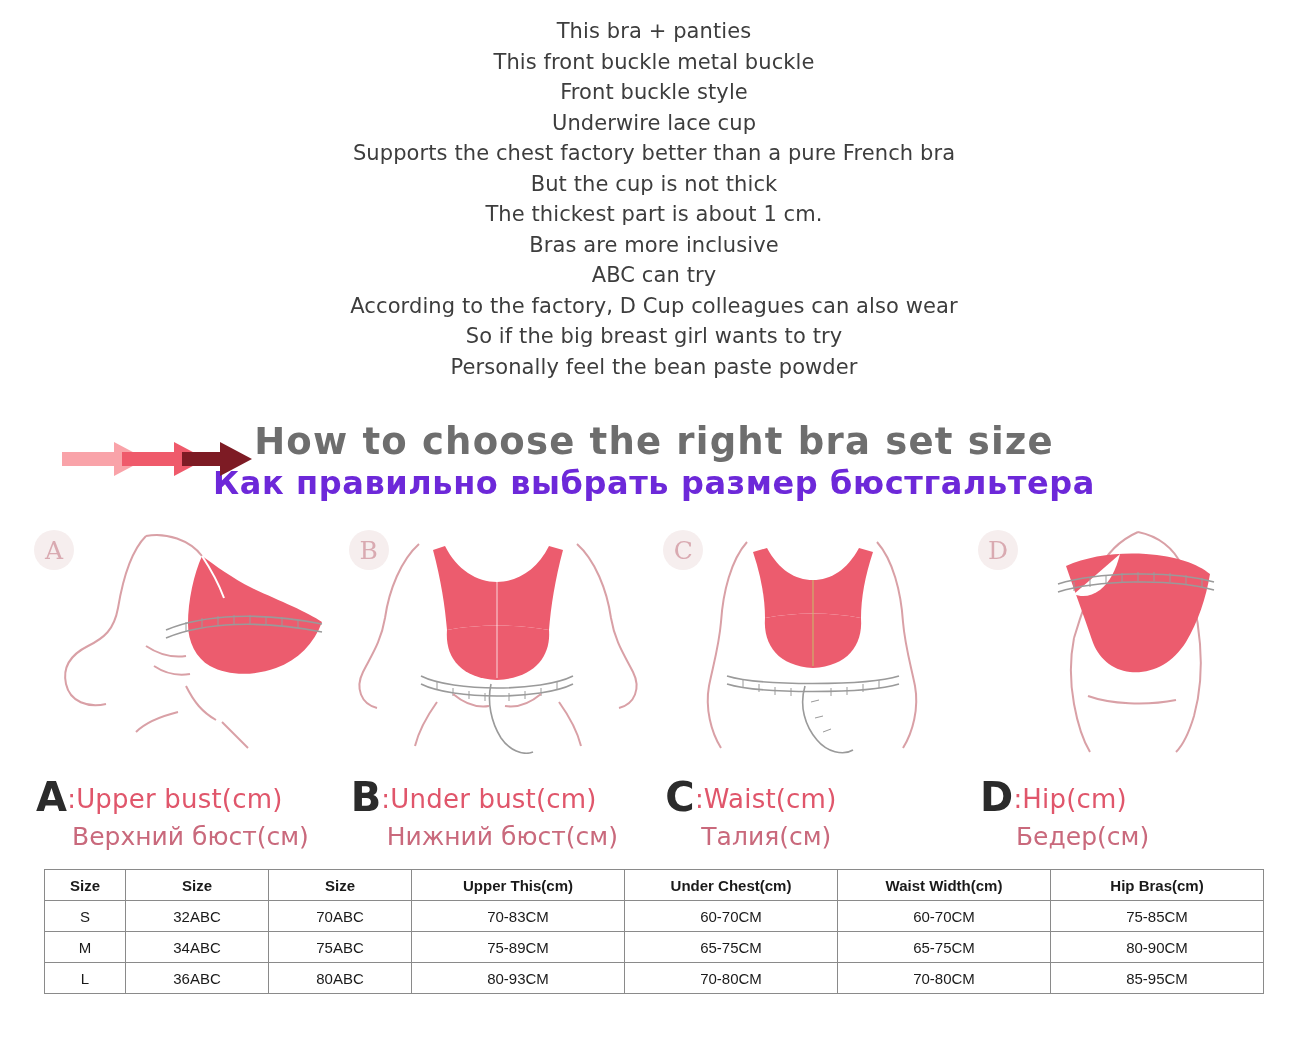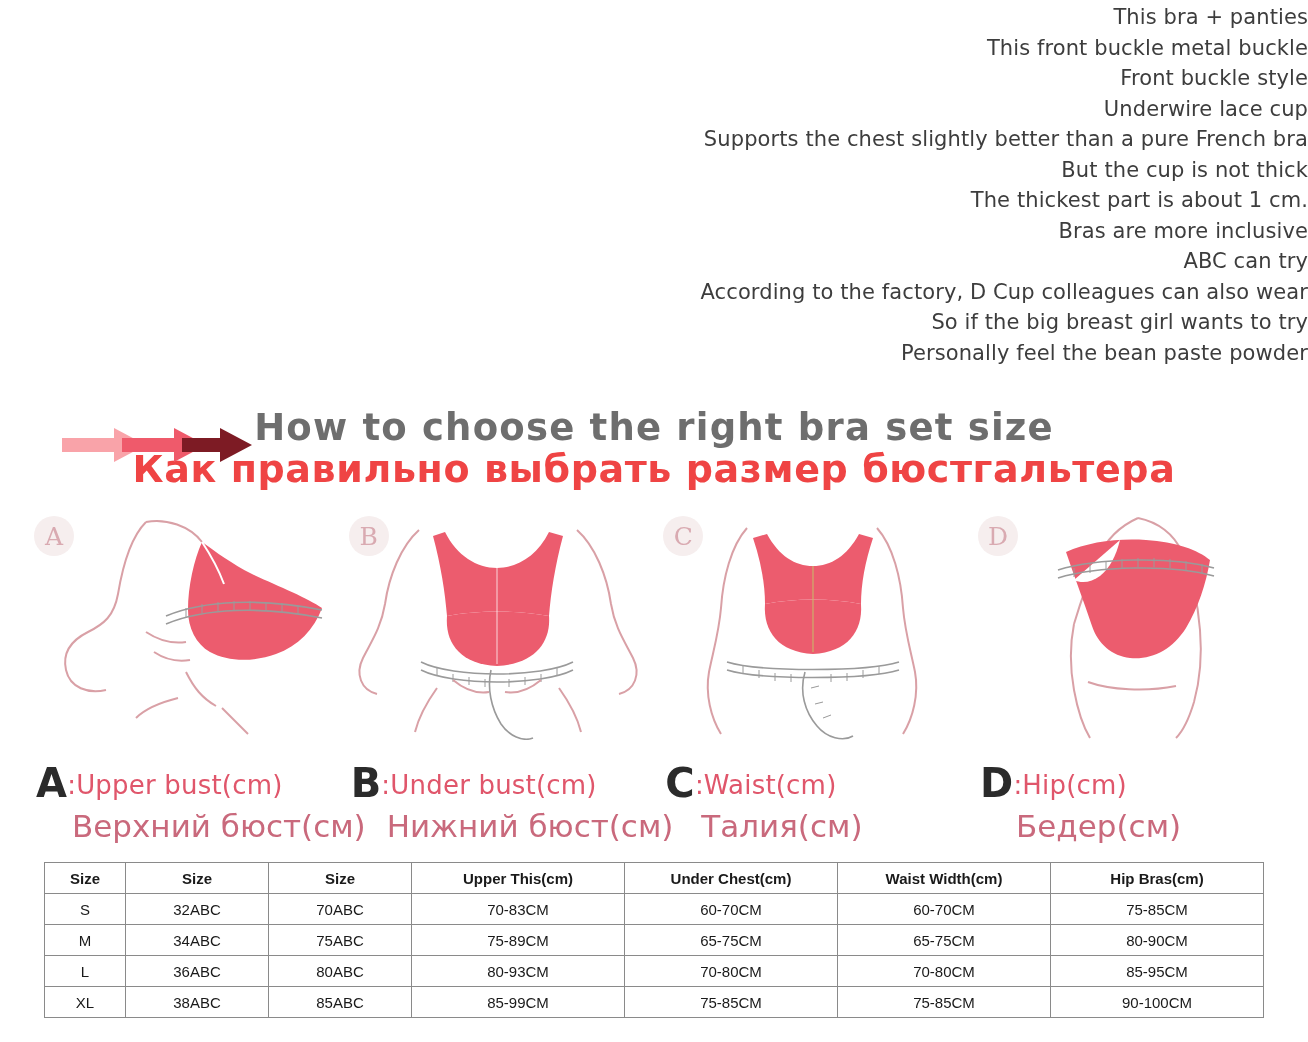--- a/index.html
+++ b/index.html
@@ -11,22 +11,22 @@
     width: 1308px;
     height: 1042px;
     font-family: "Liberation Sans", sans-serif;
     color: #333333;
     position: relative;
     overflow: hidden;
   }
 
   
   .description {
-    padding-top: 2px;
-    text-align: right;
+    padding-top: 16px;
+    text-align: center;
   }
   .description .line {
     font-size: 21px;
     line-height: 30.5px;
     color: #3d3d3d;
     font-family: "DejaVu Sans", sans-serif;
     letter-spacing: 0.1px;
   }
 
   
@@ -47,23 +47,23 @@
   }
   .heading-en {
     font-size: 37px;
     font-weight: bold;
     color: #6e6e6e;
     letter-spacing: 1.2px;
     font-family: "DejaVu Sans", sans-serif;
     line-height: 44px;
   }
   .heading-ru {
-    font-size: 38px;
+    font-size: 32px;
     font-weight: bold;
-    color: #ef4444;
+    color: #6d28d9;
     letter-spacing: 0.6px;
     font-family: "DejaVu Sans", sans-serif;
     line-height: 38px;
   }
 
   
   .figures {
     margin-top: 14px;
     display: flex;
     justify-content: space-between;
@@ -90,21 +90,21 @@
     white-space: nowrap;
   }
   .cap-line1 .big {
     font-size: 40px;
     font-weight: bold;
     color: #2b2b2b;
     font-family: "DejaVu Sans", sans-serif;
     vertical-align: -3px;
   }
   .cap-line2 {
-    font-size: 31px;
+    font-size: 25px;
     color: #c9697c;
     font-family: "DejaVu Sans", sans-serif;
     margin-top: 2px;
     padding-left: 36px;
     white-space: nowrap;
   }
   .badge {
     position: absolute;
     left: 8px;
     top: 4px;
@@ -150,21 +150,21 @@
   .col-c { width: 140px; }
 </style>
 </head>
 <body>
 
 <div class="description">
   <div class="line">This bra + panties</div>
   <div class="line">This front buckle metal buckle</div>
   <div class="line">Front buckle style</div>
   <div class="line">Underwire lace cup</div>
-  <div class="line">Supports the chest slightly better than a pure French bra</div>
+  <div class="line">Supports the chest factory better than a pure French bra</div>
   <div class="line">But the cup is not thick</div>
   <div class="line">The thickest part is about 1 cm.</div>
   <div class="line">Bras are more inclusive</div>
   <div class="line">ABC can try</div>
   <div class="line">According to the factory, D Cup colleagues can also wear</div>
   <div class="line">So if the big breast girl wants to try</div>
   <div class="line">Personally feel the bean paste powder</div>
 </div>
 
 <div class="heading-band">
@@ -371,24 +371,15 @@
       </tr>
       <tr>
         <td>L</td>
         <td>36ABC</td>
         <td>80ABC</td>
         <td>80-93CM</td>
         <td>70-80CM</td>
         <td>70-80CM</td>
         <td>85-95CM</td>
       </tr>
-      <tr>
-        <td>XL</td>
-        <td>38ABC</td>
-        <td>85ABC</td>
-        <td>85-99CM</td>
-        <td>75-85CM</td>
-        <td>75-85CM</td>
-        <td>90-100CM</td>
-      </tr>
     </tbody>
   </table>
 </div>
 
 </body></html>

